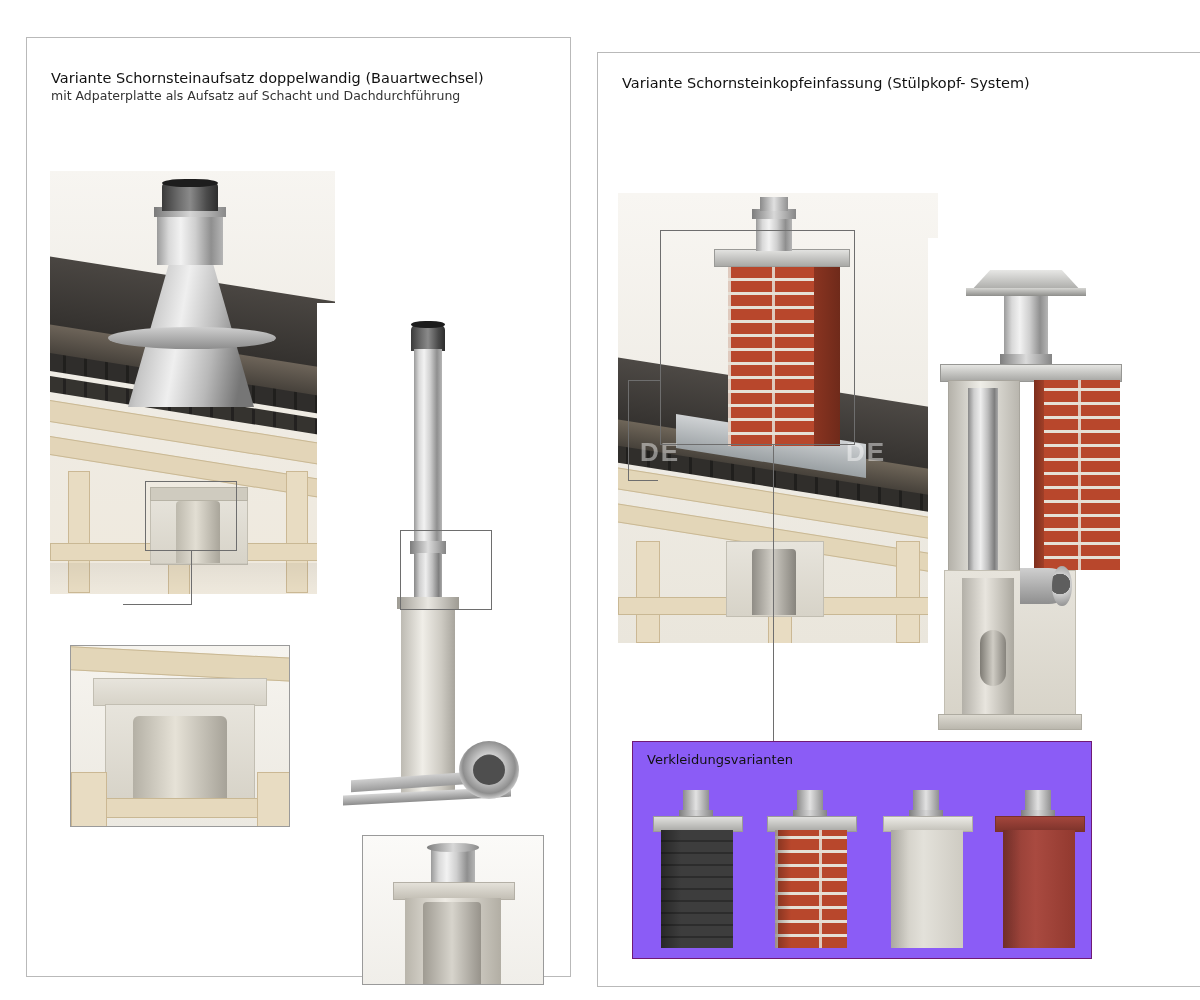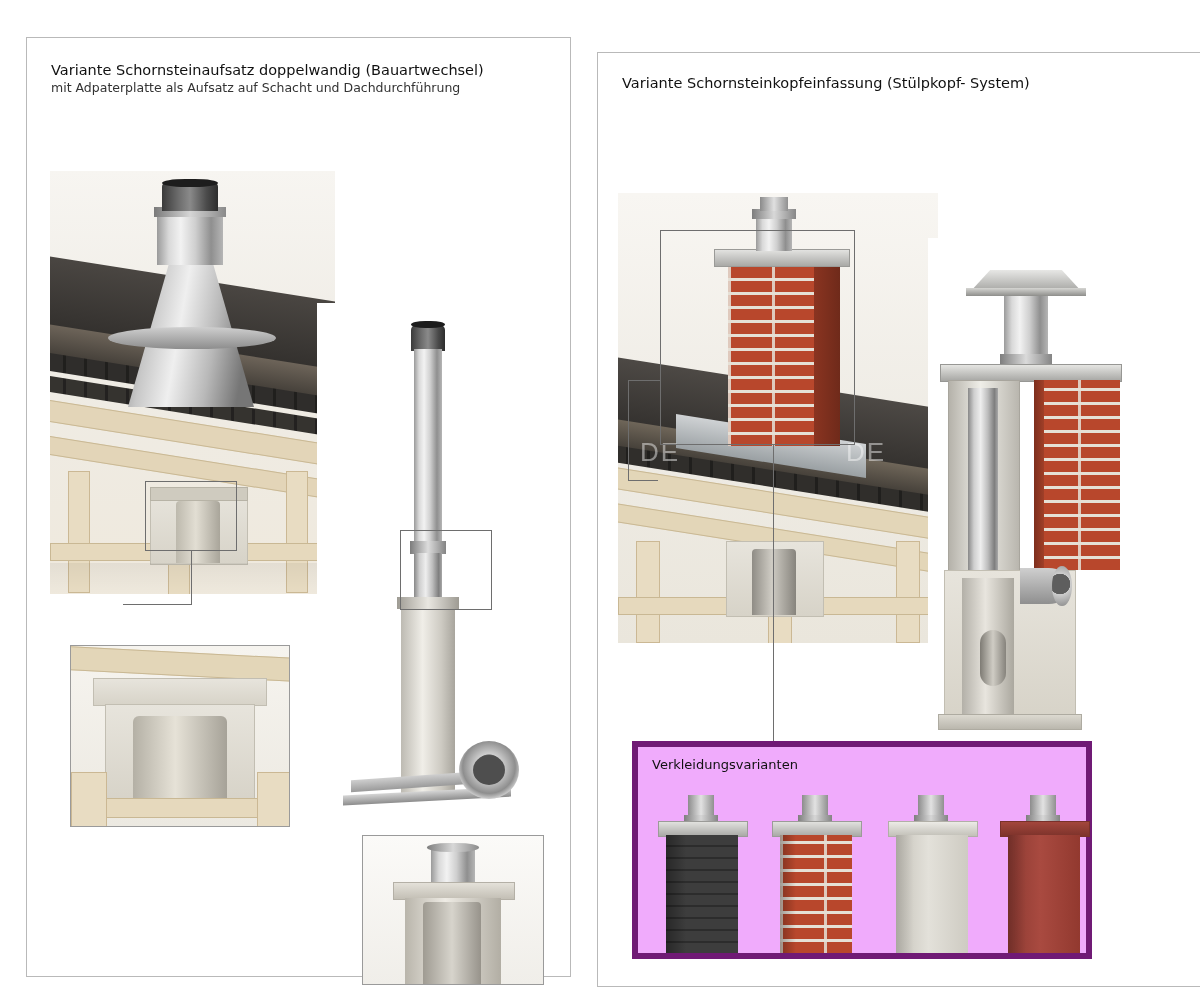--- a/index.html
+++ b/index.html
@@ -75,43 +75,43 @@
       #b8472c;
   }
   .brick:after{
     content:"";position:absolute;inset:0;
     background:repeating-linear-gradient(90deg, rgba(230,224,214,.95) 0px, rgba(230,224,214,.95) 3px, rgba(0,0,0,0) 3px, rgba(0,0,0,0) 44px);
     mix-blend-mode:normal;opacity:.9;
   }
 
   .wm{
     position:absolute;color:rgba(255,255,255,.45);
-    font-size:26px;font-weight:normal;letter-spacing:2px;
+    font-size:26px;font-weight:bold;letter-spacing:2px;
     font-family:"Liberation Sans",sans-serif;
     pointer-events:none;
     text-align:right;
   }
 
   .variant-box{
-    position:absolute;border:6px solid #701a75;box-sizing:border-box;background:#f0abfc;
+    position:absolute;border:1px solid #701a75;box-sizing:border-box;background:#8b5cf6;
   }
 
   .vbox-label{position:absolute;font-size:13px;color:#111;}
 
   .cap-unit{position:absolute;}
 </style>
 </head>
 <body>
 
 <div class="page">
 
 
   <div class="panel panel-left">
 
-    <div class="panel-head" style="left:24px;top:24px;width:500px;">
+    <div class="panel-head" style="left:24px;top:32px;width:500px;">
       <div class="h">Variante Schornsteinaufsatz doppelwandig (Bauartwechsel)</div>
       <div class="sub">mit Adpaterplatte als Aufsatz auf Schacht und Dachdurchführung</div>
     </div>
 
     <div class="ph roof" style="left:23px;top:133px;width:285px;height:423px;">
 
       <div style="position:absolute;inset:0;background:linear-gradient(180deg,#f7f5f1 0%,#efece5 45%,#efe9dd 100%);"></div>
 
       <div class="felt" style="left:-10px;top:108px;width:305px;height:112px;transform:skewY(9deg);background:linear-gradient(180deg,#4a4642,#262422);"></div>
       <div class="felt2" style="left:-10px;top:176px;width:305px;height:38px;transform:skewY(9deg);background:linear-gradient(180deg,#6d6459,#3a3631);"></div>

